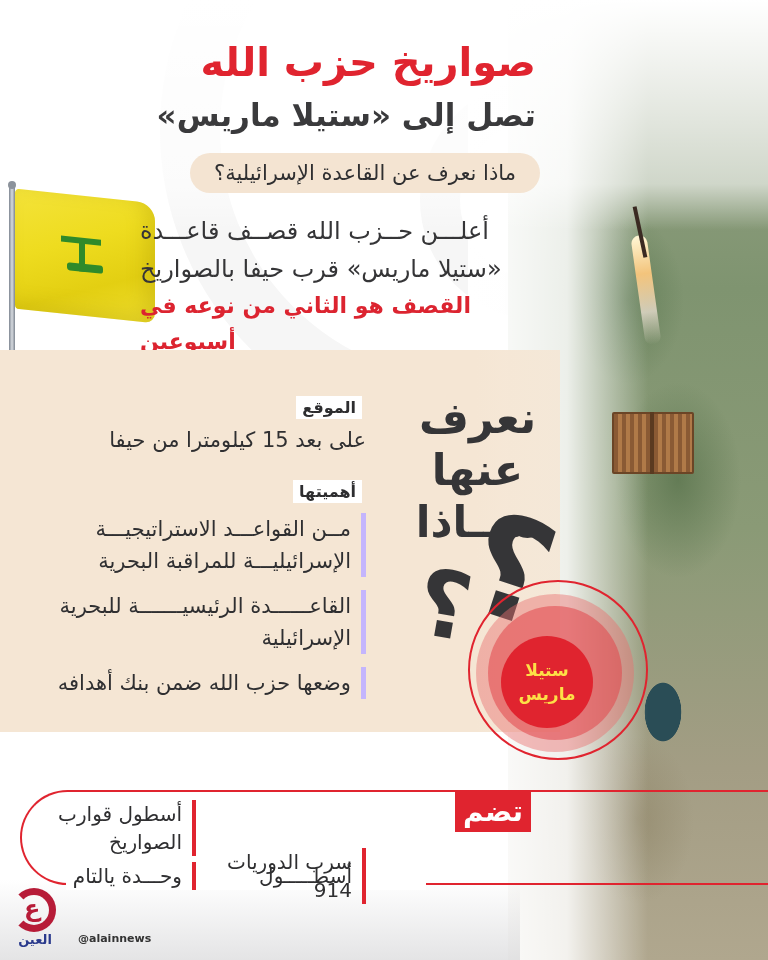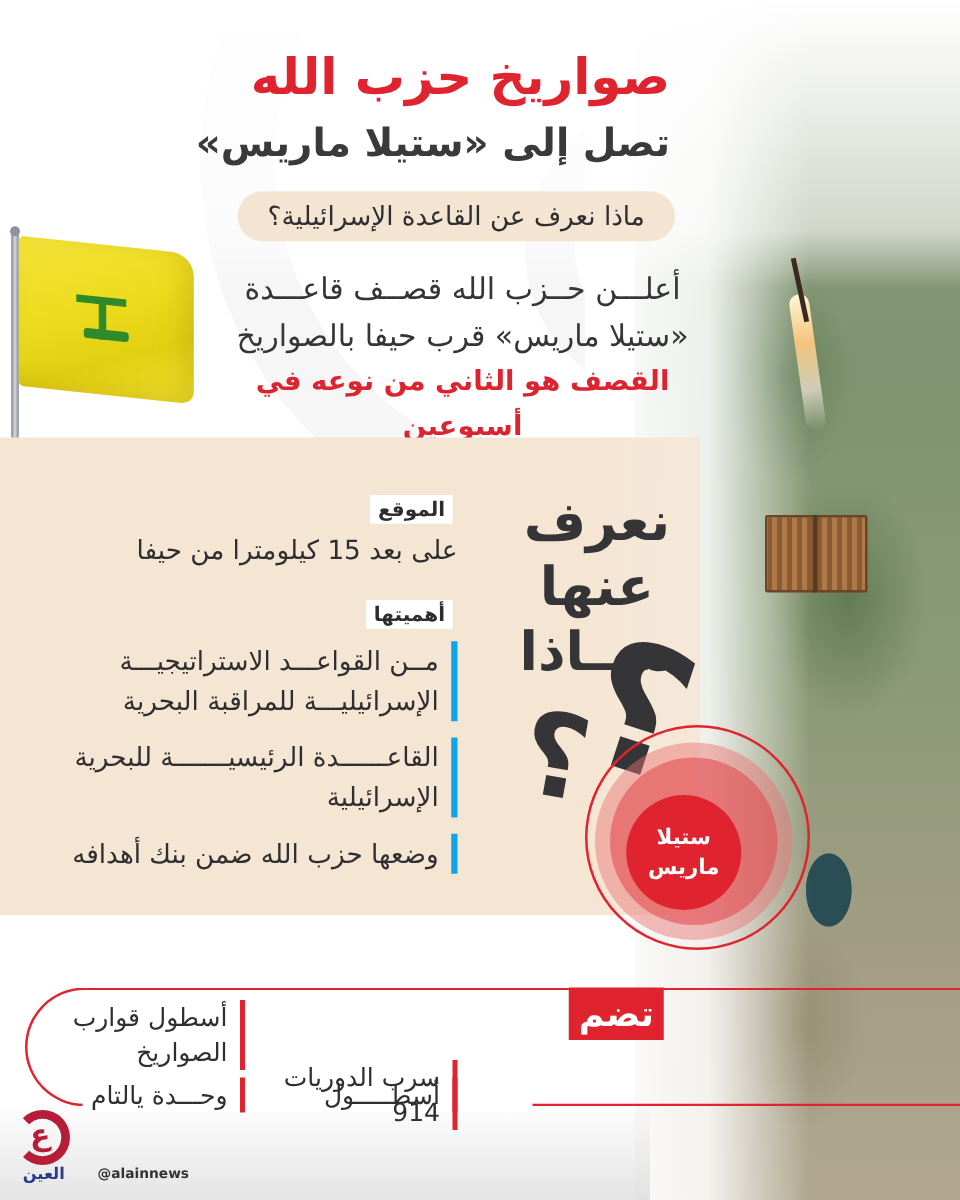--- a/index.html
+++ b/index.html
@@ -76,21 +76,21 @@
     font-size: 31px; font-weight: bold; color: #3a3a3c; line-height: 46px;
   }
   .subtitle-pill {
     position: absolute; left: 190px; top: 153px; width: 350px; height: 40px;
     background: #f4e4d2; border-radius: 20px;
     display: flex; align-items: center; justify-content: center; direction: rtl;
     font-size: 21px; color: #2f2f31;
   }
 
   .lede {
-    position: absolute; right: 188px; top: 212px; width: 420px; direction: rtl; text-align: center;
+    position: absolute; right: 208px; top: 212px; width: 420px; direction: rtl; text-align: left;
   }
   .lede .l1, .lede .l2 { font-size: 24px; color: #353537; line-height: 38px; letter-spacing: 1px; }
   .lede .l3 { font-size: 22px; font-weight: bold; color: #dc2430; line-height: 36px; }
 
   
   .band {
     position: absolute; left: 0; top: 350px; width: 560px; height: 382px;
     background: linear-gradient(90deg, #f5e6d4 0%, #f5e6d4 85%, rgba(245,230,212,0.85) 100%);
   }
 
@@ -111,37 +111,37 @@
   .tag-location { right: 406px; top: 396px; }
   .tag-importance { right: 406px; top: 480px; }
 
   .location-text {
     position: absolute; right: 402px; top: 424px; width: 300px; direction: rtl; text-align: right;
     font-size: 21px; color: #2f2f31; line-height: 32px;
   }
 
   .bullet {
     position: absolute; right: 402px; width: 320px; direction: rtl; text-align: right;
-    padding-right: 10px; border-right: 5px solid #0ea5e9;
+    padding-right: 10px; border-right: 5px solid #c4b5fd;
     font-size: 21px; color: #2f2f31; line-height: 32px;
   }
   .bullet-1 { top: 513px; }
   .bullet-2 { top: 590px; }
   .bullet-3 { top: 667px; }
 
   
   .ring-outer {
     position: absolute; left: 468px; top: 580px; width: 180px; height: 180px; border-radius: 50%;
     border: 2px solid #e0242f; background: radial-gradient(circle, rgba(224,36,47,0) 60%, rgba(224,36,47,0) 100%);
   }
   .ring-mid-1 { position: absolute; left: 476px; top: 594px; width: 158px; height: 158px; border-radius: 50%; background: rgba(232,110,110,0.45); }
   .ring-mid-2 { position: absolute; left: 488px; top: 606px; width: 134px; height: 134px; border-radius: 50%; background: rgba(225,70,75,0.55); }
   .ring-core {
     position: absolute; left: 501px; top: 636px; width: 92px; height: 92px; border-radius: 50%;
-    background: #e0242f; color: #ffffff; direction: rtl; text-align: center;
+    background: #e0242f; color: #fde047; direction: rtl; text-align: center;
     display: flex; flex-direction: column; justify-content: center; align-items: center;
     font-size: 17px; font-weight: bold; line-height: 24px;
   }
 
   
   .bottom-frame {
     position: absolute; left: 20px; top: 790px; width: 748px; height: 95px;
     border: 2px solid #e0242f; border-right: none; border-radius: 48px 0 0 48px;
   }
   .frame-mask { position: absolute; left: 66px; top: 880px; width: 360px; height: 10px; background: #ffffff; }

